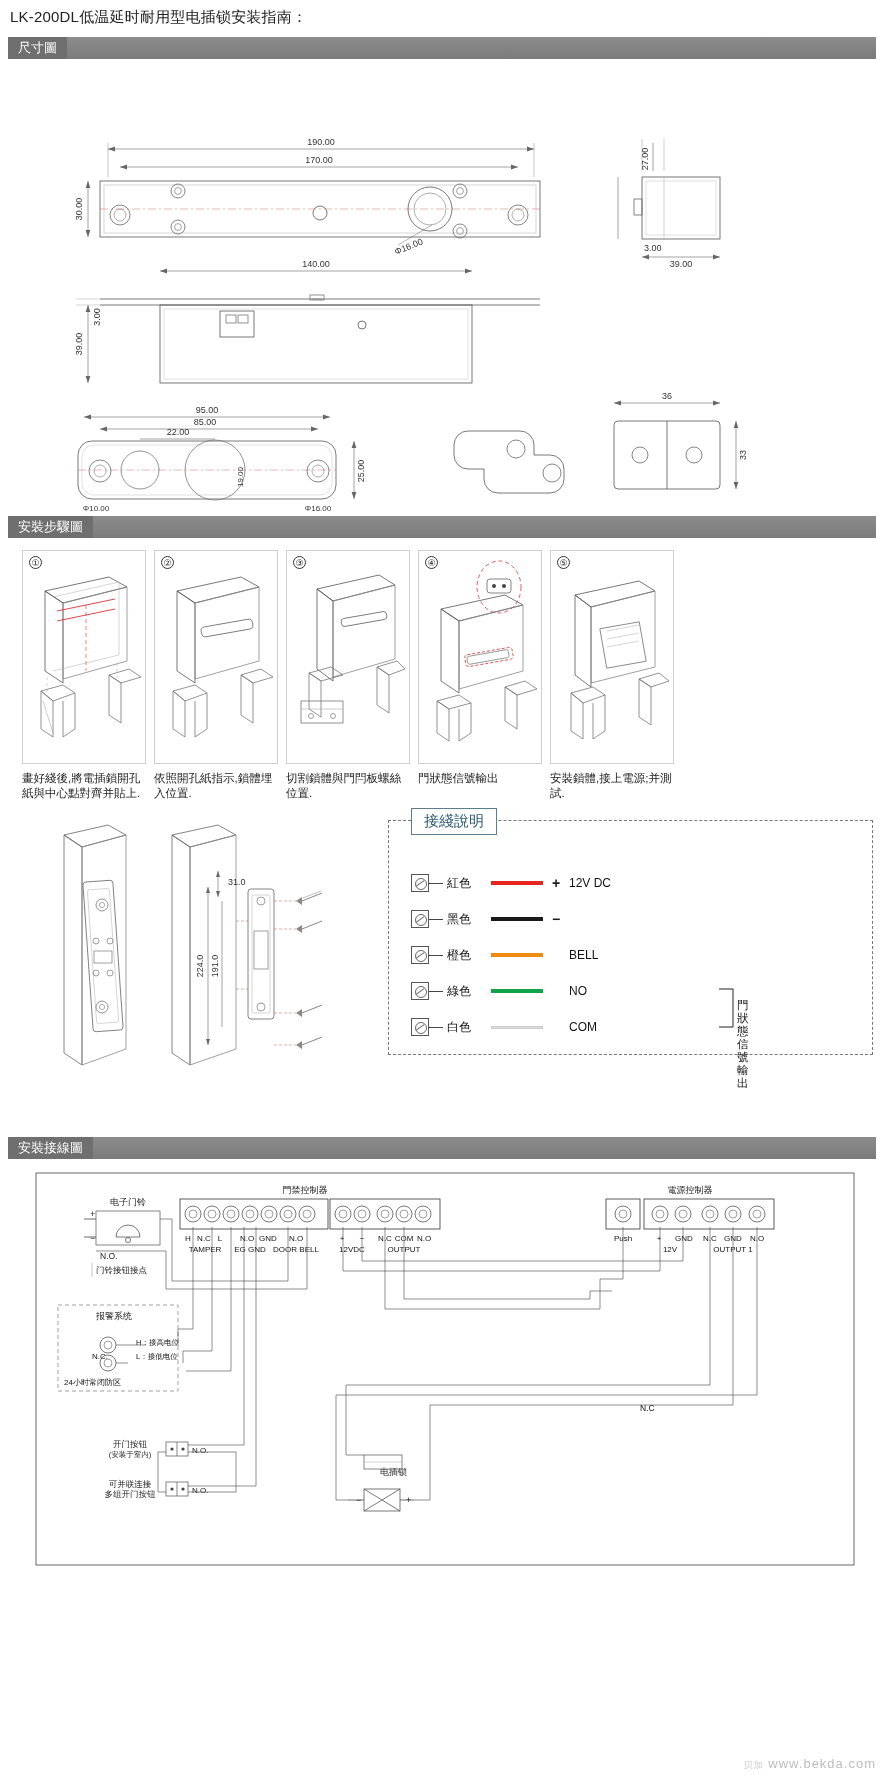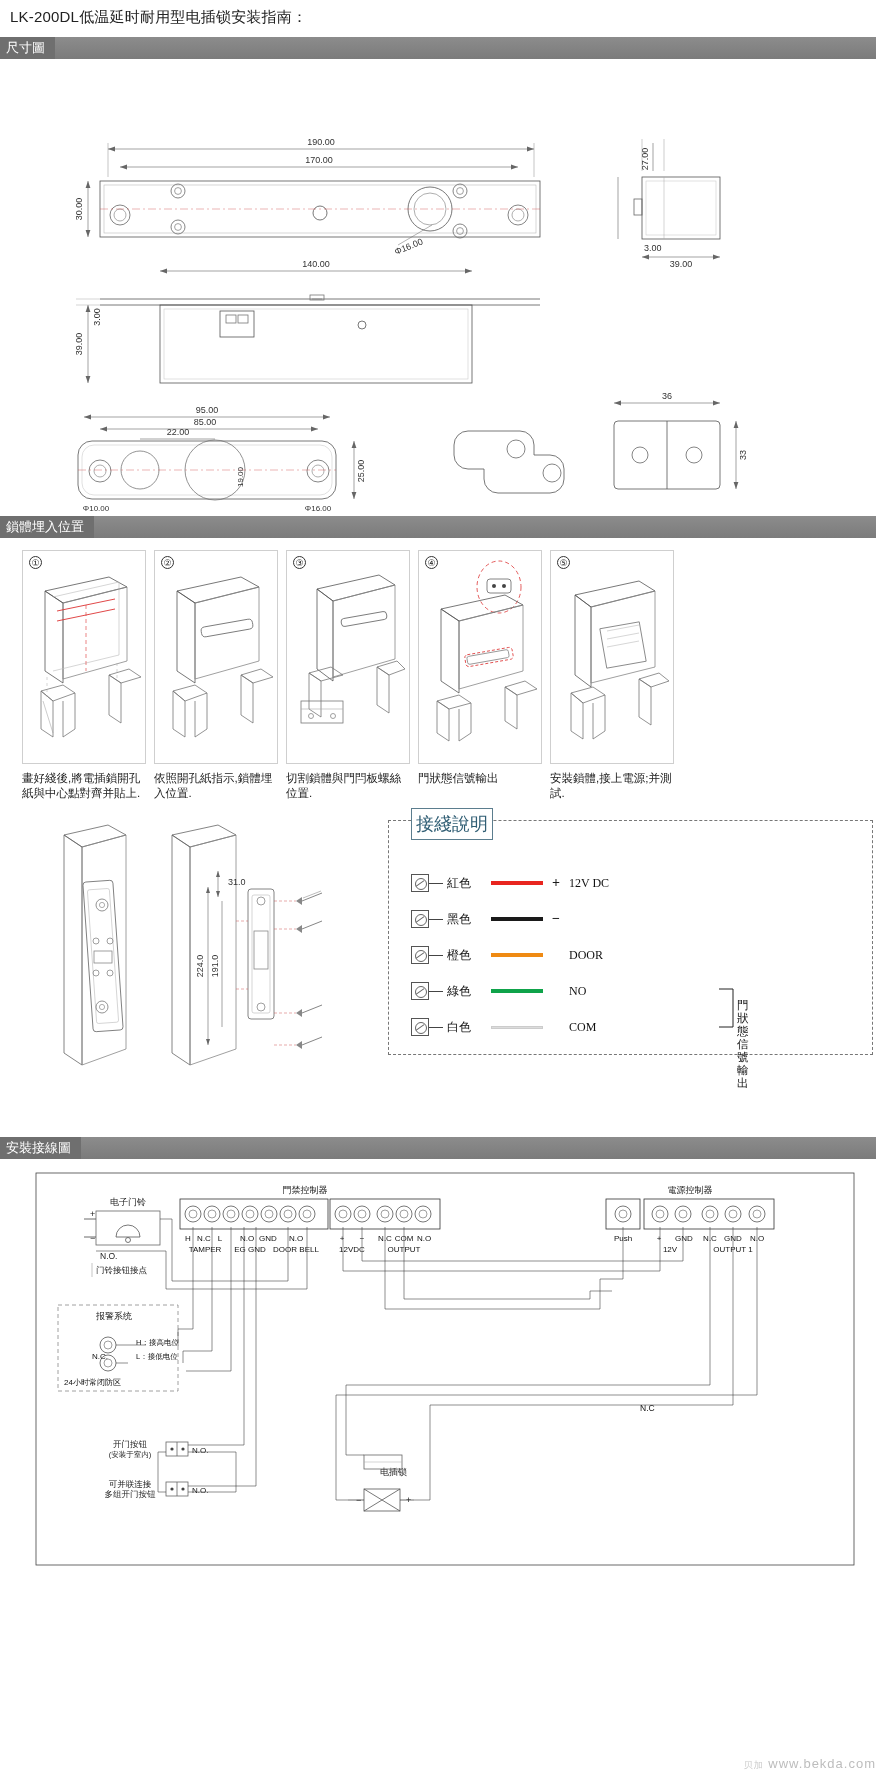--- a/index.html
+++ b/index.html
@@ -18,21 +18,21 @@
     font-size: 15px;
     color: #222;
     padding: 8px 0 10px 10px;
     letter-spacing: 0.2px;
   }
 
   
   .section-bar {
     height: 22px;
     background: linear-gradient(to bottom, #8c8c8c, #7b7b7b);
-    margin: 0 14px 0 10px;
+    margin: 0 14px 0 22px;
     position: relative;
   }
   .section-bar .label {
     position: absolute;
     left: -14px; top: 0;
     height: 22px; line-height: 22px;
     padding: 0 10px 0 10px;
     color: #fff;
     font-size: 13px;
     background: #6f6f6f;
@@ -82,30 +82,29 @@
     width: 485px; height: 235px;
     border: 1px dashed #777;
     background: #fff;
   }
   .wire-title {
     position: absolute;
     left: 22px; top: -13px;
     border: 1px solid #5b7d8e;
     background: #fff;
     color: #2f5d73;
-    font-size: 18px;
-    padding: 3px 4px;
+    font-size: 15px;
+    padding: 3px 12px;
   }
   .wire-row {
     position: absolute;
     left: 22px;
     display: flex;
     align-items: center;
     height: 20px;
-    font-family: Liberation Serif, serif;
   }
   .term {
     width: 18px; height: 18px;
     border: 1px solid #555;
     position: relative;
     background:#fff;
   }
   .term:before {
     content:"";
     position:absolute; left:3px; top:3px;
@@ -280,21 +279,21 @@
         <path d="M736 362 l-2.4 7 h4.8 z" fill="#666" stroke="none"></path>
         <path d="M736 430 l-2.4 -7 h4.8 z" fill="#666" stroke="none"></path>
         <text class="dim-txt" x="746" y="396" text-anchor="middle" stroke="none" fill="#333" transform="rotate(-90 746 396)">33</text>
 
         <text class="cap" x="600" y="477" text-anchor="middle" stroke="none" fill="#222">延長片</text>
       </g>
     </svg>
   </div>
 
   <div class="section-bar">
-    <div class="label">鎖體埋入位置</div>
+    <div class="label">安裝步驟圖</div>
   </div>
 
   <div class="steps">
 
     <div class="step">
       <div class="step-box">
         <div class="step-num">①</div>
         <svg width="122" height="212" viewBox="0 0 122 212">
           <g fill="none" stroke="#555" stroke-width="0.8">
             <path d="M22 40 L86 26 L104 36 L40 52 Z"></path>
@@ -491,21 +490,21 @@
       <span class="wsign">−</span>
       <span class="wsig"></span>
     </div>
 
     <div class="wire-row" style="top:124px;align-items:center;">
       <span class="term"></span>
       <span class="lead"></span>
       <span class="wname">橙色</span>
       <span class="wcolor" style="background:#ef8a13"></span>
       <span class="wsign"></span>
-      <span class="wsig">DOOR</span>
+      <span class="wsig">BELL</span>
     </div>
 
     <div class="wire-row" style="top:160px;">
       <span class="term"></span>
       <span class="lead"></span>
       <span class="wname">綠色</span>
       <span class="wcolor" style="background:#0fa34a"></span>
       <span class="wsign"></span>
       <span class="wsig">NO</span>
     </div>

